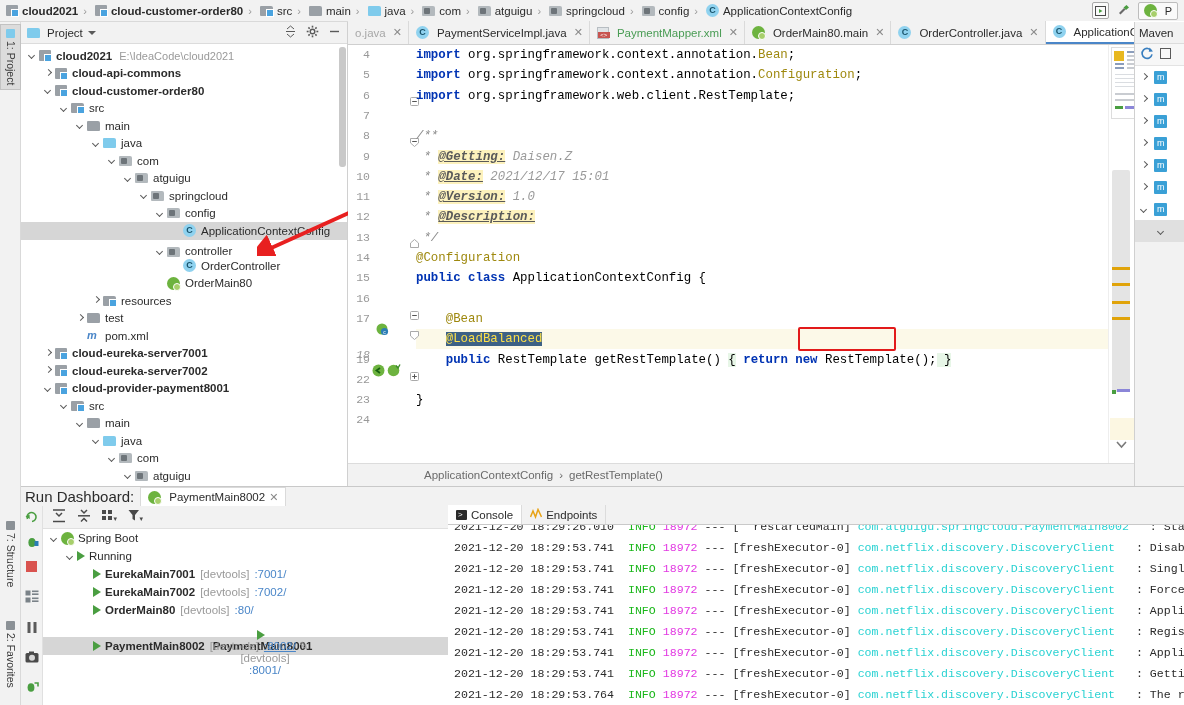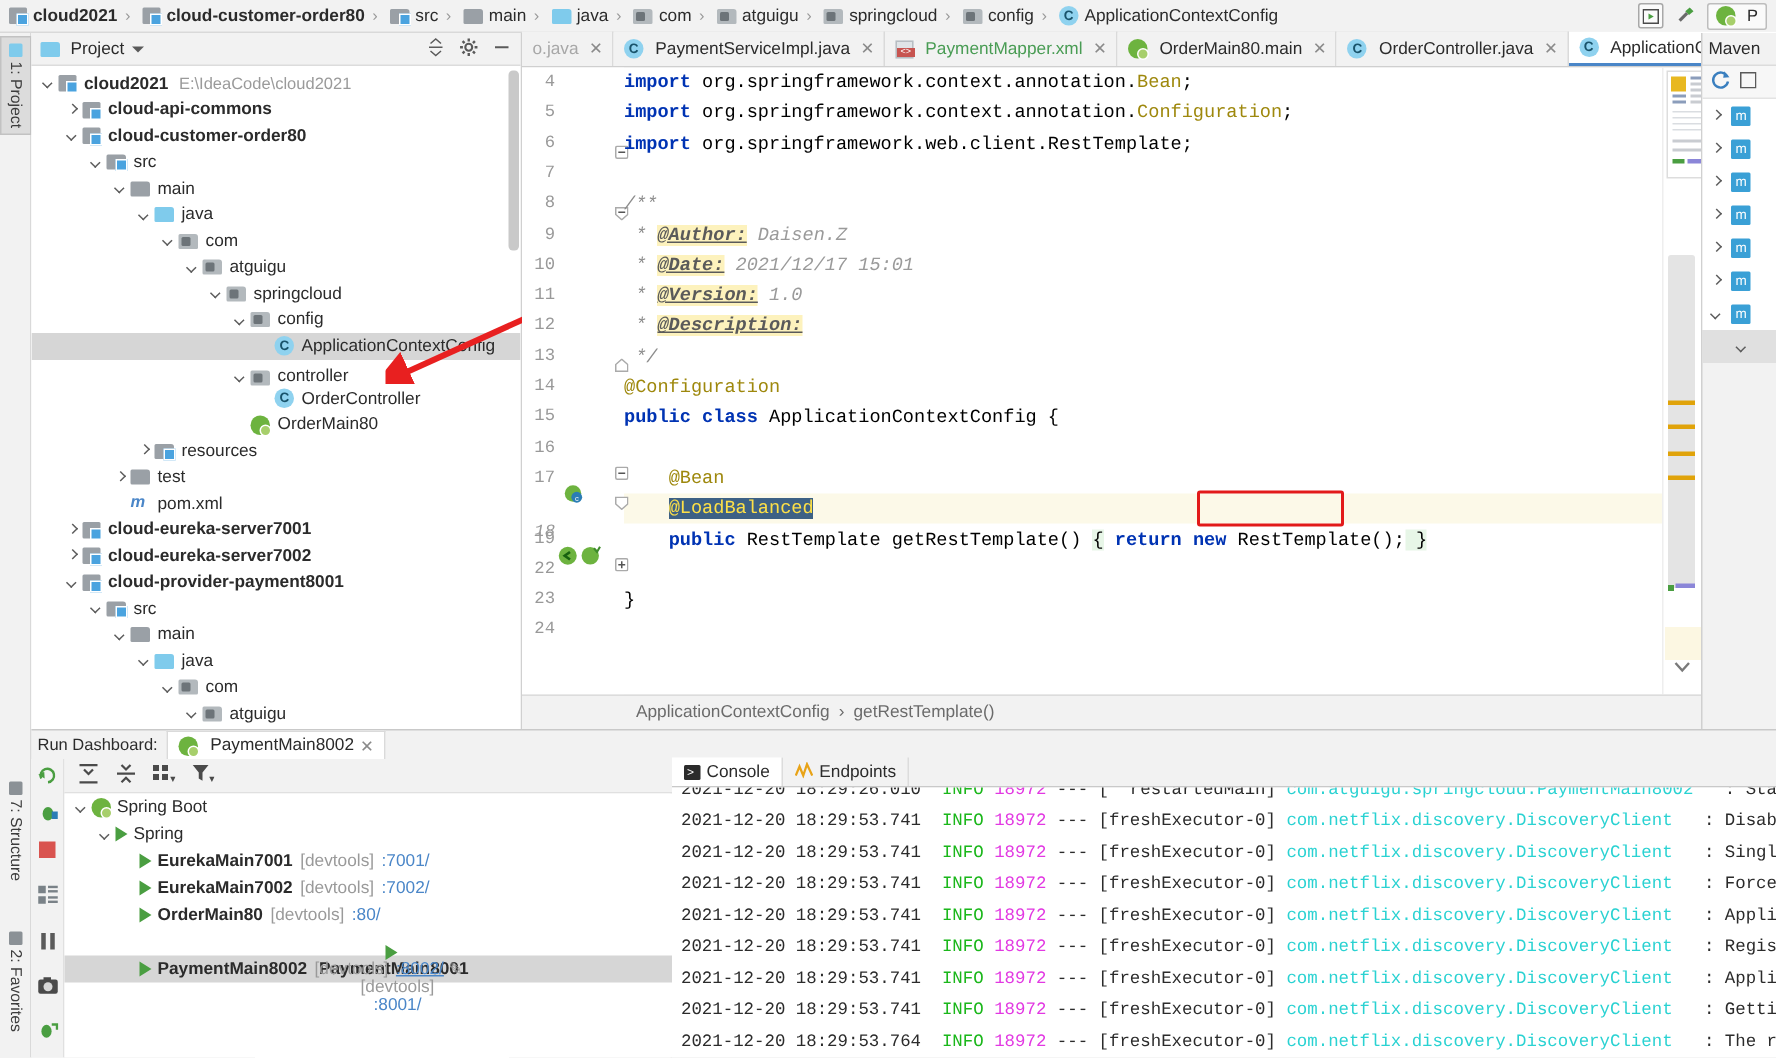--- a/index.html
+++ b/index.html
@@ -153,21 +153,21 @@
   .mrow{height:22px;display:flex;align-items:center;gap:3px;padding-left:4px;background:#fff;}
   .ico-maven{width:13px;height:13px;background:#3aa0d6;border-radius:1px;position:relative;}
   .ico-maven:after{content:"m";position:absolute;left:3px;top:2px;font-size:9px;color:#fff;line-height:9px;}
   .mrow.collapsed{background:#e0e0e0;justify-content:center;}
 
   
   .rdtabrow{
     position:absolute;left:21px;top:486px;width:1163px;height:20px;background:#f2f2f2;
     border-top:1px solid #c9c9c9;display:flex;align-items:center;
   }
-  .rdtitle{font-size:11px;padding-left:4px;}
+  .rdtitle{font-size:15px;padding-left:4px;}
   .rdtab{
     margin-left:6px;height:20px;display:flex;align-items:center;gap:4px;padding:0 7px;
     background:#fff;border:1px solid #dadada;border-bottom:none;font-size:11.5px;
   }
   .consoletabs{
     position:absolute;left:448px;top:506px;width:736px;height:19px;background:#f2f2f2;
     display:flex;align-items:flex-end;border-bottom:1px solid #c9c9c9;
   }
   .ctab{
     height:19px;display:flex;align-items:center;gap:4px;padding:0 8px;font-size:11.5px;
@@ -601,21 +601,21 @@
 
       <div class="cl" style="top:0px;"><span class="kw">import</span> org.springframework.context.annotation.<span class="ann">Bean</span>;</div>
 
       <div class="cl" style="top:20.3px;"><span class="kw">import</span> org.springframework.context.annotation.<span class="ann">Configuration</span>;</div>
 
       <div class="cl" style="top:40.6px;"><span class="kw">import</span> org.springframework.web.client.RestTemplate;</div>
       <div class="cl" style="top:60.9px;"></div>
 
       <div class="cl" style="top:81.2px;"><span class="cmt">/**</span></div>
 
-      <div class="cl" style="top:101.5px;"><span class="cmt"> * </span><span class="cmt-tag">@Author:</span><span class="cmt-val"> Daisen.Z</span></div>
+      <div class="cl" style="top:101.5px;"><span class="cmt"> * </span><span class="cmt-tag">@Getting:</span><span class="cmt-val"> Daisen.Z</span></div>
 
       <div class="cl" style="top:121.8px;"><span class="cmt"> * </span><span class="cmt-tag">@Date:</span><span class="cmt-val"> 2021/12/17 15:01</span></div>
 
       <div class="cl" style="top:142.1px;"><span class="cmt"> * </span><span class="cmt-tag">@Version:</span><span class="cmt-val"> 1.0</span></div>
 
       <div class="cl" style="top:162.4px;"><span class="cmt"> * </span><span class="cmt-tag">@Description:</span></div>
 
       <div class="cl" style="top:182.7px;"><span class="cmt"> */</span></div>
 
       <div class="cl" style="top:203px;"><span class="ann">@Configuration</span></div>
@@ -840,21 +840,21 @@
     <div class="rdtree">
       <div id="rd-rows">
           <div class="rrow" style="padding-left: 6px;">
             <span class="arrow d"></span>
             <span class="ico ico-spring"></span>
             <span style="font-weight: normal;">Spring Boot</span>
           </div>
           <div class="rrow" style="padding-left: 22px;">
             <span class="arrow d"></span>
             <span class="play"></span>
-            <span style="font-weight: normal;">Spring</span>
+            <span style="font-weight: normal;">Running</span>
           </div>
           <div class="rrow" style="padding-left: 38px;">
             <span class="arrow"></span>
             <span class="play"></span>
             <span style="font-weight: bold;">EurekaMain7001</span>
             <span class="devtools">[devtools]</span>
             <span class="port">:7001/</span>
           </div>
           <div class="rrow" style="padding-left: 38px;">
             <span class="arrow"></span>

